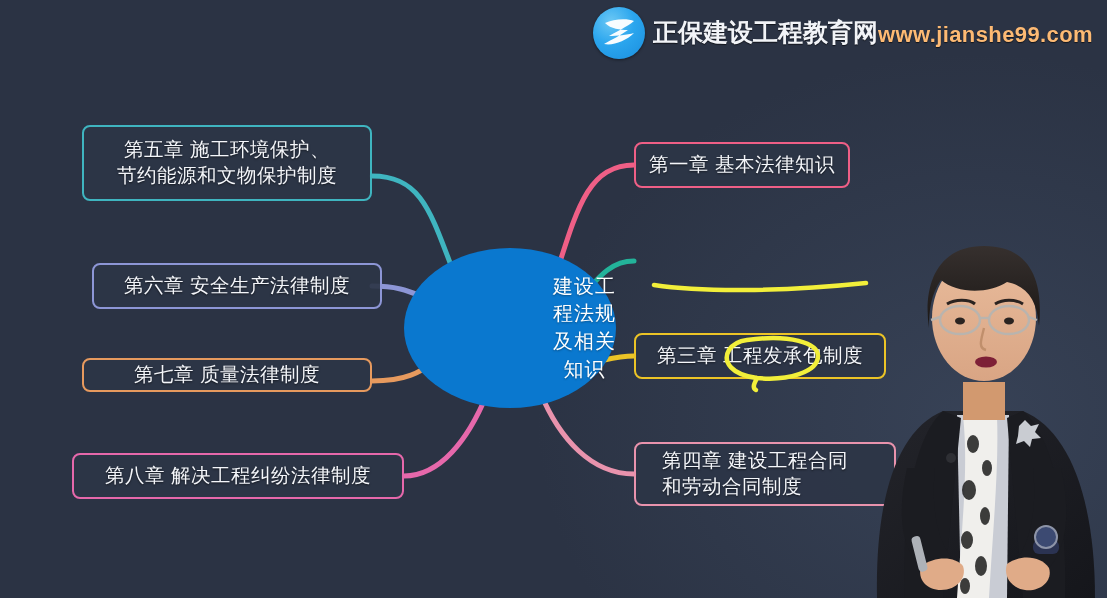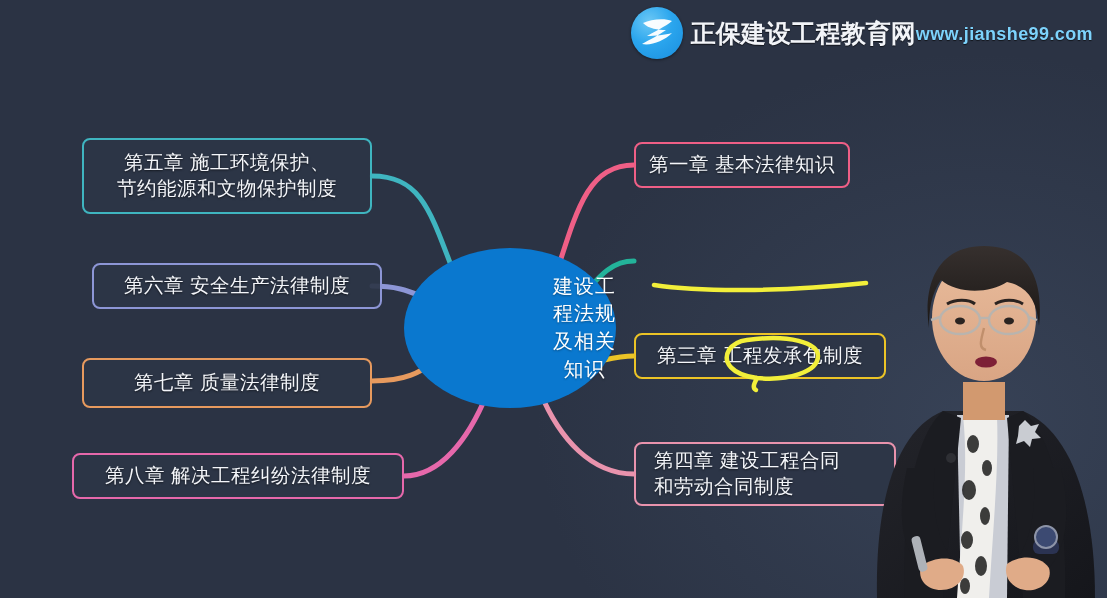--- a/index.html
+++ b/index.html
@@ -55,23 +55,23 @@
   .logo-cn {
     font-size: 25px;
     font-weight: bold;
     color: #f2f4f8;
     letter-spacing: 0px;
     text-shadow: 0 1px 1px rgba(0,0,0,0.6);
     white-space: nowrap;
   }
   .logo-url {
     margin-top: 4px;
-    font-size: 18px;
+    font-size: 22px;
     font-weight: bold;
-    color: #7dd3fc;
+    color: #fdba74;
     letter-spacing: 0.4px;
     white-space: nowrap;
     text-shadow: 0 1px 1px rgba(0,0,0,0.6);
   }
 
   
   .slide-title {
     position: absolute;
     left: 60px;
     top: 41px;
@@ -181,50 +181,50 @@
 
   <div class="center-node" style="left:404px; top:248px; width:212px; height:160px;">
     <div>
       <div>建设工</div>
       <div>程法规</div>
       <div>及相关</div>
       <div>知识</div>
     </div>
   </div>
 
-  <div class="node" style="left:82px; top:138px; width:290px; height:76px; border-color:#3fb5c0;">
+  <div class="node" style="left:82px; top:125px; width:290px; height:76px; border-color:#3fb5c0;">
     <div>
       <div>第五章 施工环境保护、</div>
       <div>节约能源和文物保护制度</div>
     </div>
   </div>
 
   <div class="node" style="left:92px; top:263px; width:290px; height:46px; border-color:#8d96d6;">
     <div>第六章 安全生产法律制度</div>
   </div>
 
-  <div class="node" style="left:82px; top:358px; width:290px; height:50px; border-color:#e79a5e;">
+  <div class="node" style="left:82px; top:358px; width:290px; height:34px; border-color:#e79a5e;">
     <div>第七章 质量法律制度</div>
   </div>
 
   <div class="node" style="left:72px; top:453px; width:332px; height:46px; border-color:#e668ab;">
     <div>第八章 解决工程纠纷法律制度</div>
   </div>
 
   <div class="node" style="left:634px; top:142px; width:216px; height:46px; border-color:#ef5f86;">
     <div>第一章 基本法律知识</div>
   </div>
 
 
   <div class="node" style="left:634px; top:333px; width:252px; height:46px; border-color:#ecc426;">
     <div>第三章 工程发承包制度</div>
   </div>
 
   <div class="node" style="left:634px; top:442px; width:262px; height:64px; border-color:#e993ad;">
-    <div style="width:100%; text-align:left; padding-left:8px;">
+    <div style="width:100%; text-align:left; padding-left:8px;margin-left:8px;">
       <div>第四章 建设工程合同</div>
       <div>和劳动合同制度</div>
     </div>
   </div>
 
   <svg class="presenter" viewBox="0 0 250 430">
     <defs>
       <linearGradient id="skin" x1="0" y1="0" x2="0" y2="1">
         <stop offset="0%" stop-color="#e8bb9b"></stop>
         <stop offset="100%" stop-color="#d9a584"></stop>

